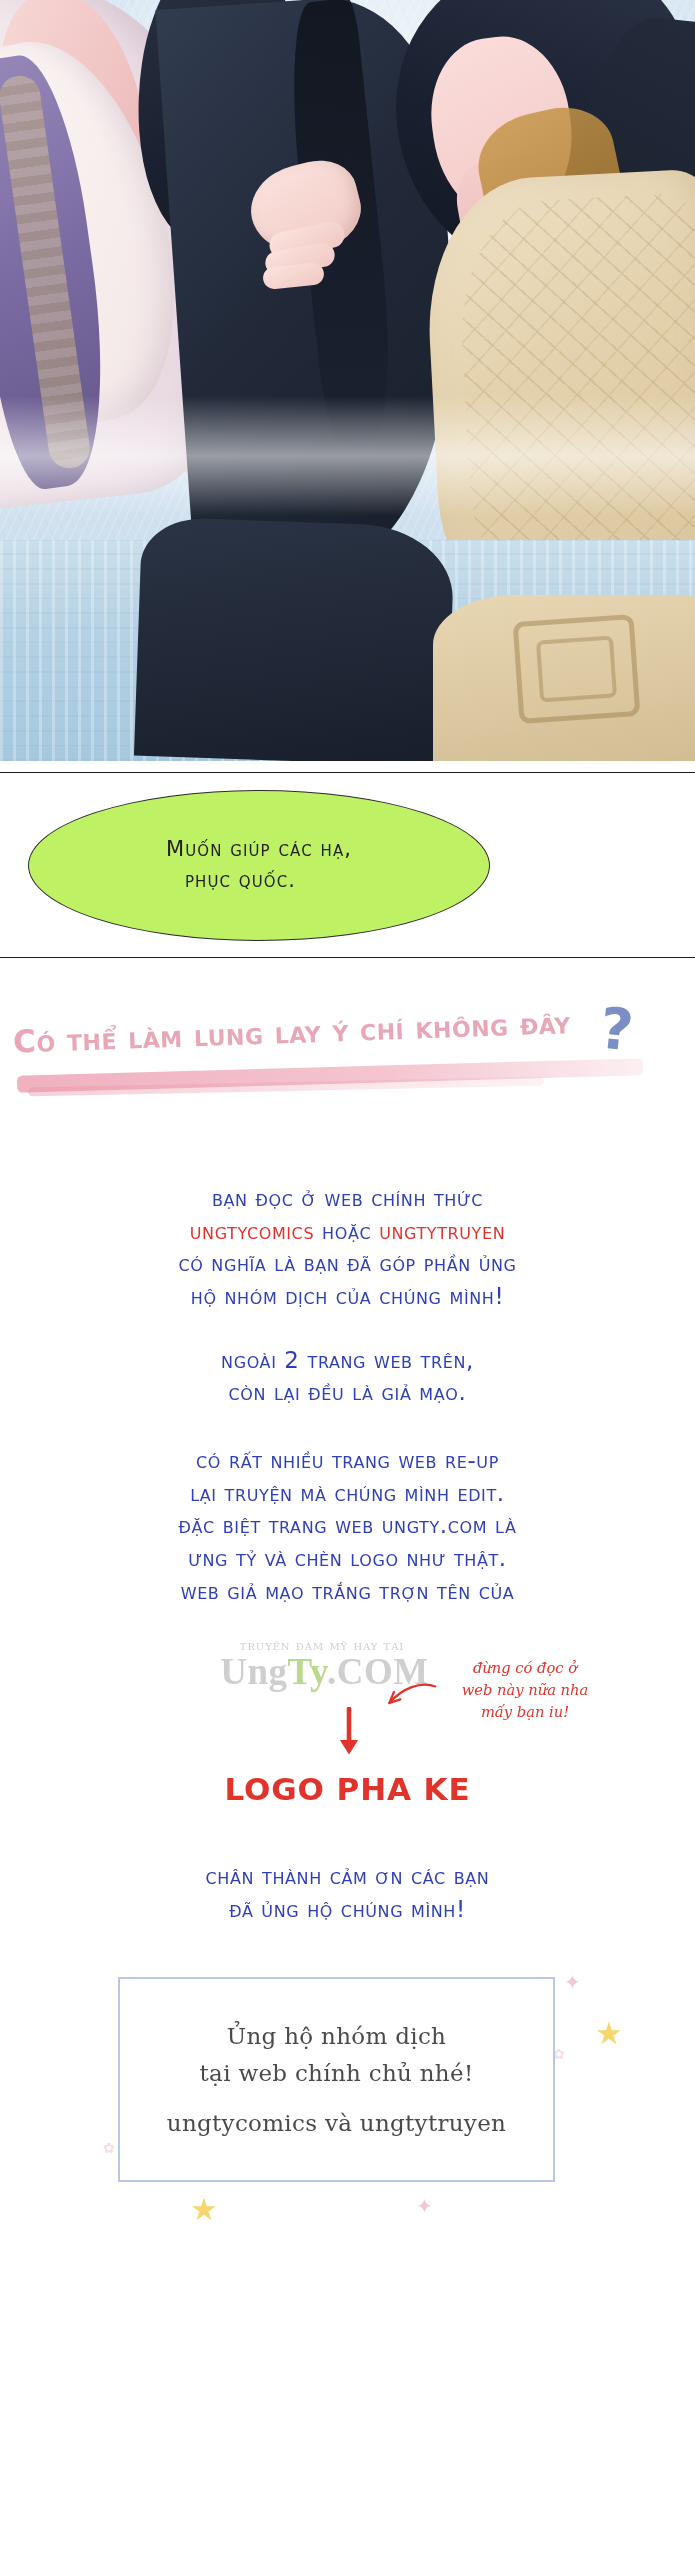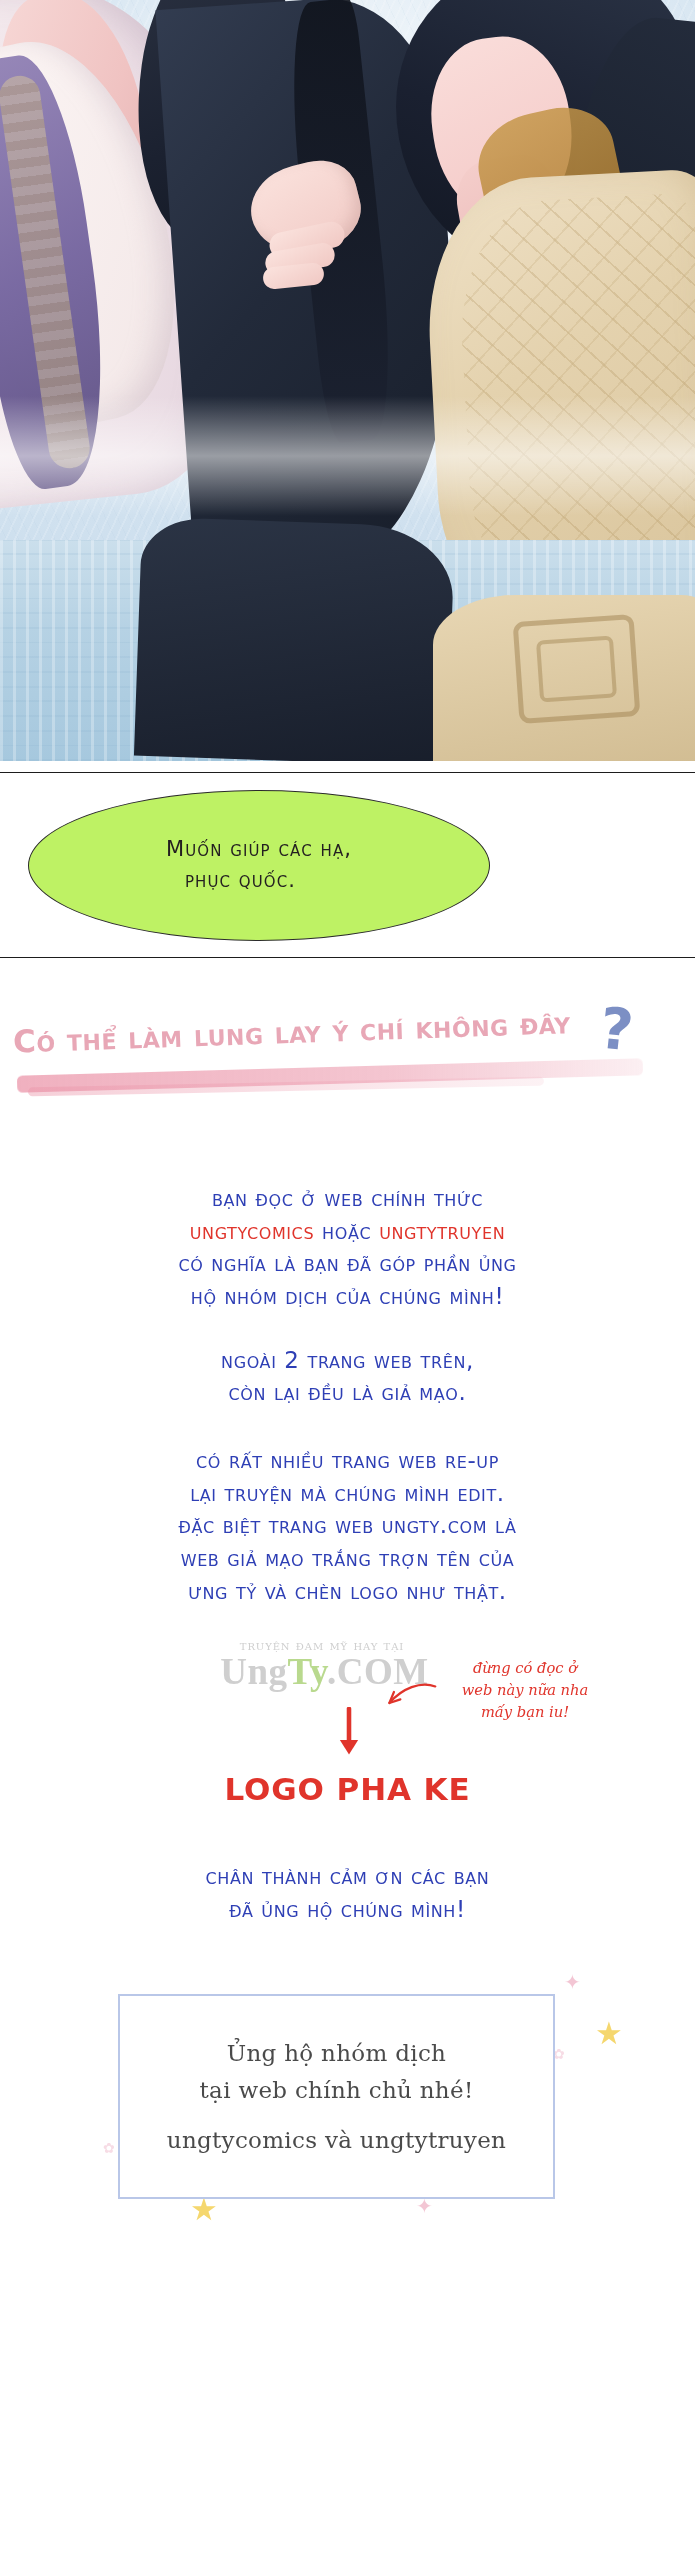--- a/index.html
+++ b/index.html
@@ -429,21 +429,21 @@
   
   .note-frame-wrap {
     position: relative;
     width: 695px;
     height: 286px;
     margin-top: 41px;
   }
   .note-frame {
     position: absolute;
     left: 118px;
-    top: 28px;
+    top: 11px;
     width: 433px;
     height: 201px;
     border: 2.8px solid #b9c7e8;
     background: #ffffff;
     display: flex;
     flex-direction: column;
     align-items: center;
     justify-content: center;
   }
   .note-line {
@@ -536,22 +536,22 @@
 
     <div class="block" style="margin-top:31px;">
       <div class="nt">ngoài 2 trang web trên,</div>
       <div class="nt">còn lại đều là giả mạo.</div>
     </div>
 
     <div class="block" style="margin-top:35px;">
       <div class="nt">có rất nhiều trang web re-up</div>
       <div class="nt">lại truyện mà chúng mình edit.</div>
       <div class="nt">đặc biệt trang web ungty.com là</div>
+      <div class="nt">ưng tỷ và chèn logo như thật.</div>
       <div class="nt">web giả mạo trắng trợn tên của</div>
-      <div class="nt">ưng tỷ và chèn logo như thật.</div>
     </div>
 
     <div class="ungty-logo-wrap">
       <div class="ungty-sub">truyện đam mỹ hay tại</div>
       <div class="ungty-logo"><span>Ung</span><span class="g">Ty</span><span>.COM</span></div>
 
       <svg class="arrow-curve" viewBox="0 0 62 40">
         <path d="M58 8 C42 2, 22 10, 8 26" stroke="#e0342b" stroke-width="2.4" fill="none" stroke-linecap="round"></path>
         <path d="M8 26 L20 22 M8 26 L13 14" stroke="#e0342b" stroke-width="2.4" fill="none" stroke-linecap="round"></path>
       </svg>

